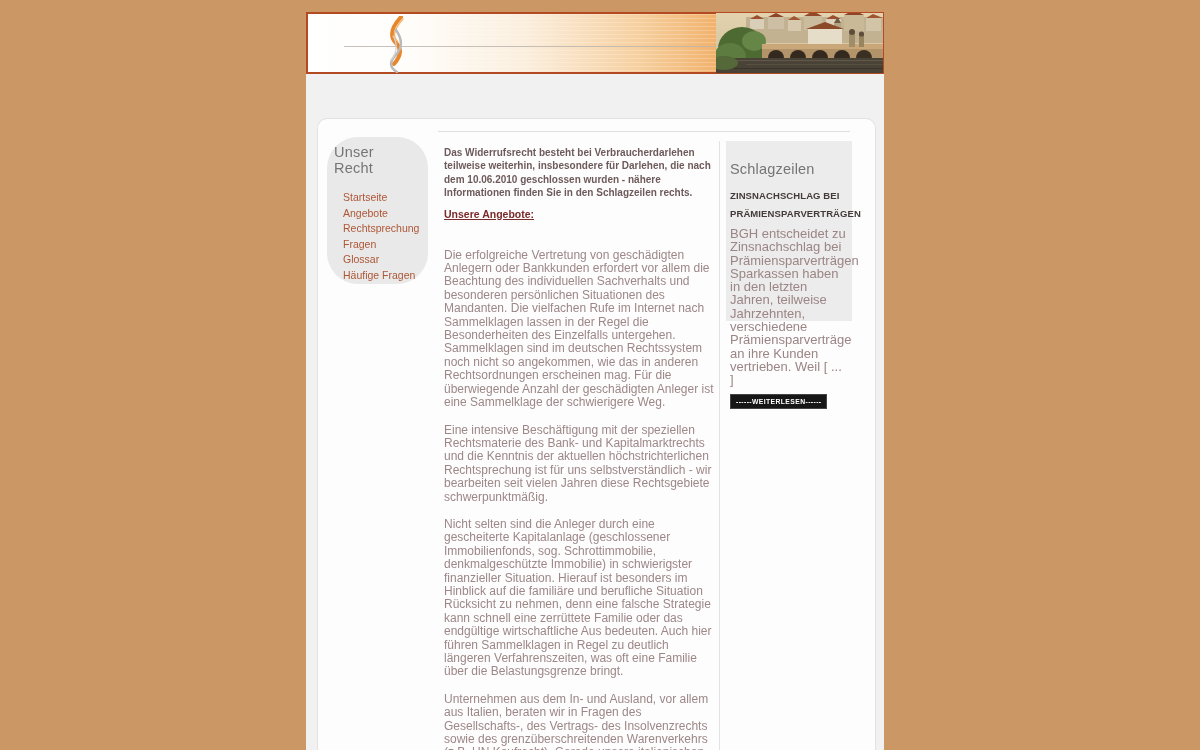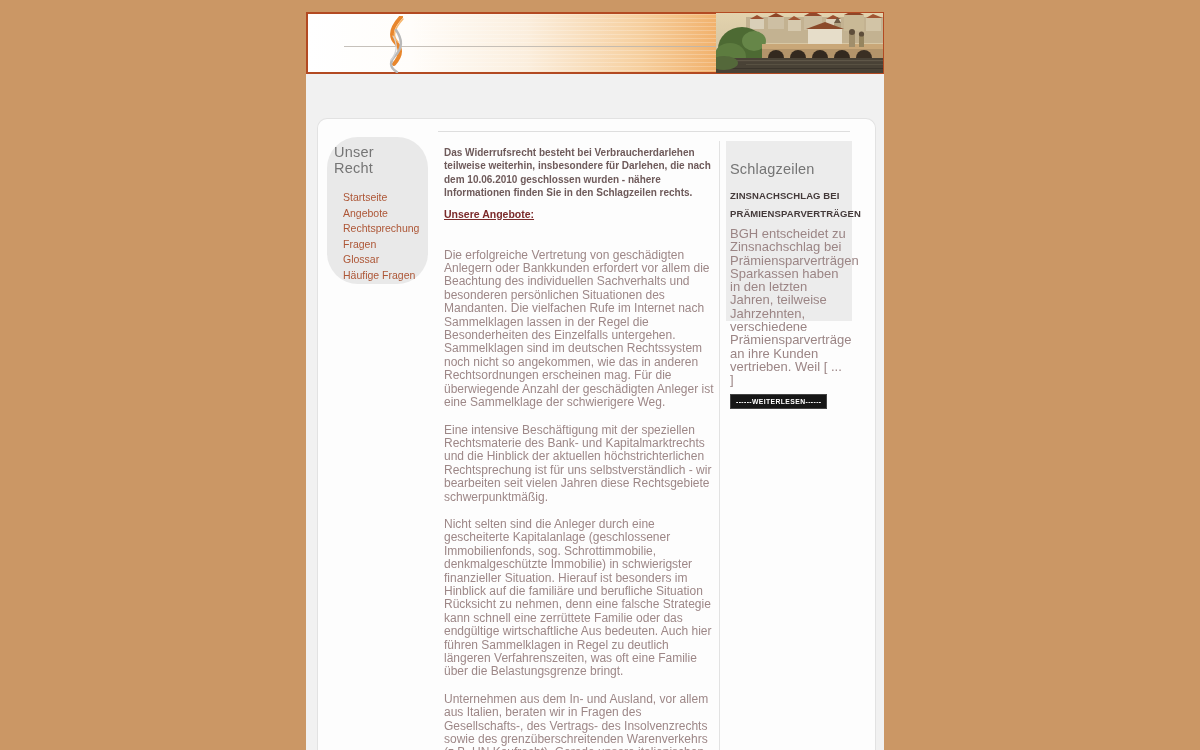--- a/index.html
+++ b/index.html
@@ -186,21 +186,21 @@
       <li>Fragen</li>
       <li>Glossar</li>
       <li>Häufige Fragen</li>
     </ul>
   </div>
 
   <div class="content">
     <div class="intro-bold">Das Widerrufsrecht besteht bei Verbraucherdarlehen teilweise weiterhin, insbesondere für Darlehen, die nach dem 10.06.2010 geschlossen wurden  - nähere Informationen finden Sie in den Schlagzeilen rechts.</div>
     <div class="sub-title">Unsere Angebote:</div>
     <p class="body-p">Die erfolgreiche Vertretung von geschädigten Anlegern oder Bankkunden erfordert vor allem die Beachtung des individuellen Sachverhalts und besonderen persönlichen Situationen des Mandanten. Die vielfachen Rufe im Internet nach Sammelklagen lassen in der Regel die Besonderheiten des Einzelfalls untergehen. Sammelklagen sind im deutschen Rechtssystem noch nicht so angekommen, wie das in anderen Rechtsordnungen erscheinen mag. Für die überwiegende Anzahl der geschädigten Anleger ist eine Sammelklage der schwierigere Weg.</p>
-    <p class="body-p">Eine intensive Beschäftigung mit der speziellen Rechtsmaterie des Bank- und Kapitalmarktrechts und die Hinblick der aktuellen höchstrichterlichen Rechtsprechung ist für uns selbstverständlich - wir bearbeiten seit vielen Jahren diese Rechtsgebiete schwerpunktmäßig.</p>
+    <p class="body-p">Eine intensive Beschäftigung mit der speziellen Rechtsmaterie des Bank- und Kapitalmarktrechts und die Kenntnis der aktuellen höchstrichterlichen Rechtsprechung ist für uns selbstverständlich - wir bearbeiten seit vielen Jahren diese Rechtsgebiete schwerpunktmäßig.</p>
     <p class="body-p">Nicht selten sind die Anleger durch eine gescheiterte Kapitalanlage (geschlossener Immobilienfonds, sog. Schrottimmobilie, denkmalgeschützte Immobilie) in schwierigster finanzieller Situation. Hierauf ist besonders im Hinblick auf die familiäre und berufliche Situation Rücksicht zu nehmen, denn eine falsche Strategie kann schnell eine zerrüttete Familie oder das endgültige wirtschaftliche Aus bedeuten. Auch hier führen Sammelklagen in Regel zu deutlich längeren Verfahrenszeiten, was oft eine Familie über die Belastungsgrenze bringt.</p>
     <p class="body-p">Unternehmen aus dem In- und Ausland, vor allem aus Italien, beraten wir in Fragen des Gesellschafts-, des Vertrags- des Insolvenzrechts sowie des grenzüberschreitenden Warenverkehrs (z.B. UN Kaufrecht). Gerade unsere italienischen Mandanten können zu den Bürozeiten jeweils einen Ansprechpartner in ihrer Landessprache erreichen.</p>
 
   </div>
 
   <div class="right-box">
     <div class="box-title">Schlagzeilen</div>
     <div class="headline-title">ZINSNACHSCHLAG BEI PRÄMIENSPARVERTRÄGEN</div>
     <div class="headline-lead">BGH entscheidet zu Zinsnachschlag bei Prämiensparverträgen</div>
     <div class="headline-text">Sparkassen haben in den letzten Jahren, teilweise Jahrzehnten, verschiedene Prämiensparverträge an ihre Kunden vertrieben. Weil  [ ... ]</div>

